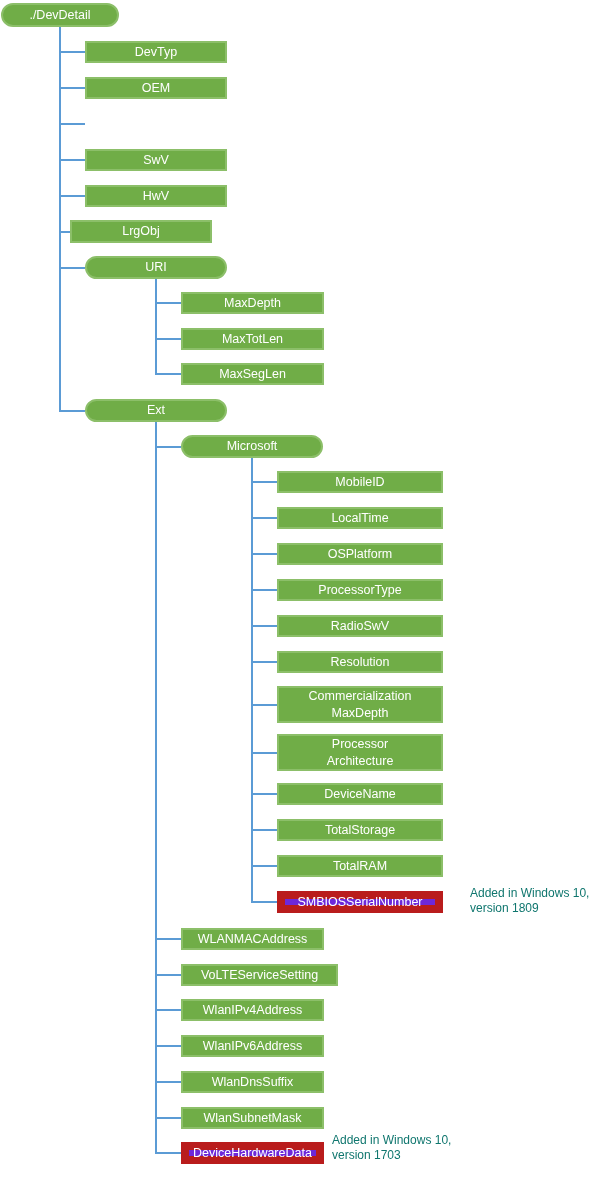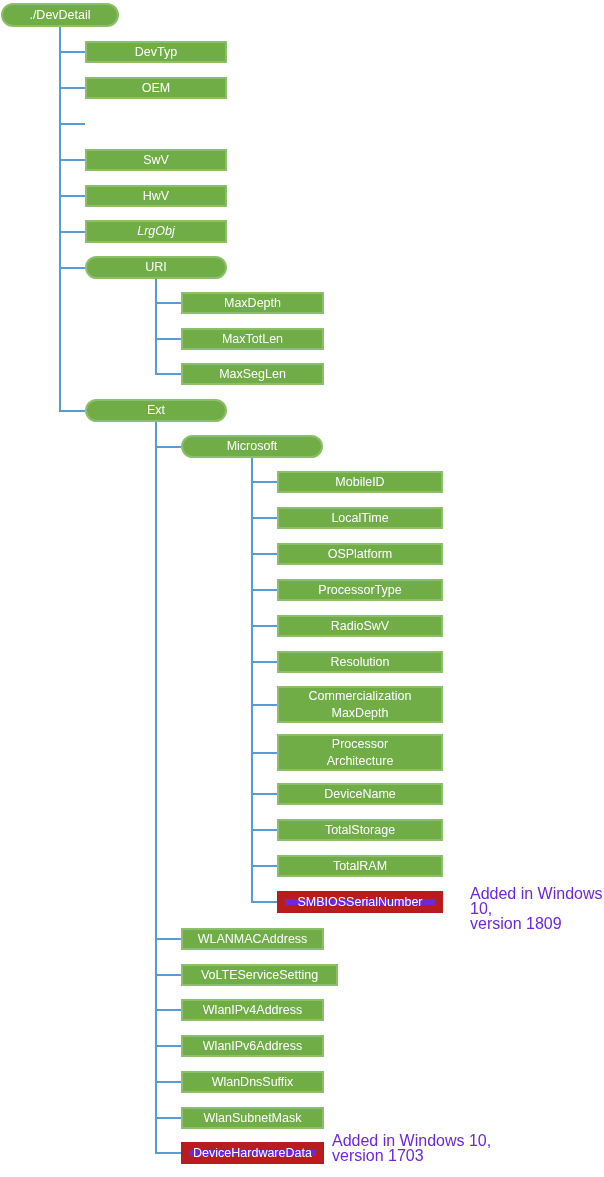--- a/index.html
+++ b/index.html
@@ -38,22 +38,22 @@
     border: 2px solid #8CBF69;
   }
   .node.blue {
     background: #6d28d9;
     border: 8px solid #b91c1c;
   }
   .node.pill { border-radius: 12px; }
   .node.rect { border-radius: 0; }
   .annotation {
     position: absolute;
-    color: #6d28d9;
-    font-size: 16px;
+    color: #0f766e;
+    font-size: 12px;
     line-height: 15px;
     white-space: pre-line;
     z-index: 2;
   }
 </style>
 </head>
 <body>
 
 <div id="canvas">
     <div class="conn" style="left: 59px; top: 51px; width: 26px; height: 2px;"></div>
@@ -90,21 +90,21 @@
     <div class="conn" style="left: 251px; top: 829px; width: 26px; height: 2px;"></div>
     <div class="conn" style="left: 251px; top: 865px; width: 26px; height: 2px;"></div>
     <div class="conn" style="left: 251px; top: 901px; width: 26px; height: 2px;"></div>
     <div class="conn" style="left: 251px; top: 458px; width: 2px; height: 445px;"></div>
     <div class="node pill green" style="left: 1px; top: 3px; width: 118px; height: 24px;">./DevDetail</div>
     <div class="node rect green" style="left: 85px; top: 41px; width: 142px; height: 22px;">DevTyp</div>
     <div class="node rect green" style="left: 85px; top: 77px; width: 142px; height: 22px;">OEM</div>
     <div class="node rect green" style="left: 85px; top: 113px; width: 142px; height: 22px; margin-top: 36px;">FwV</div>
     <div class="node rect green" style="left: 85px; top: 149px; width: 142px; height: 22px;">SwV</div>
     <div class="node rect green" style="left: 85px; top: 185px; width: 142px; height: 22px;">HwV</div>
-    <div class="node rect green" style="left: 85px; top: 220px; width: 142px; height: 23px; font-style: italic;">LrgObj</div>
+    <div class="node rect green" style="left: 70px; top: 220px; width: 142px; height: 23px;">LrgObj</div>
     <div class="node pill green" style="left: 85px; top: 256px; width: 142px; height: 23px;">URI</div>
     <div class="node rect green" style="left: 181px; top: 292px; width: 143px; height: 22px;">MaxDepth</div>
     <div class="node rect green" style="left: 181px; top: 328px; width: 143px; height: 22px;">MaxTotLen</div>
     <div class="node rect green" style="left: 181px; top: 363px; width: 143px; height: 22px;">MaxSegLen</div>
     <div class="node pill green" style="left: 85px; top: 399px; width: 142px; height: 23px;">Ext</div>
     <div class="node pill green" style="left: 181px; top: 435px; width: 142px; height: 23px;">Microsoft</div>
     <div class="node rect green" style="left: 277px; top: 471px; width: 166px; height: 22px;">MobileID</div>
     <div class="node rect green" style="left: 277px; top: 507px; width: 166px; height: 22px;">LocalTime</div>
     <div class="node rect green" style="left: 277px; top: 543px; width: 166px; height: 22px;">OSPlatform</div>
     <div class="node rect green" style="left: 277px; top: 579px; width: 166px; height: 22px;">ProcessorType</div>

